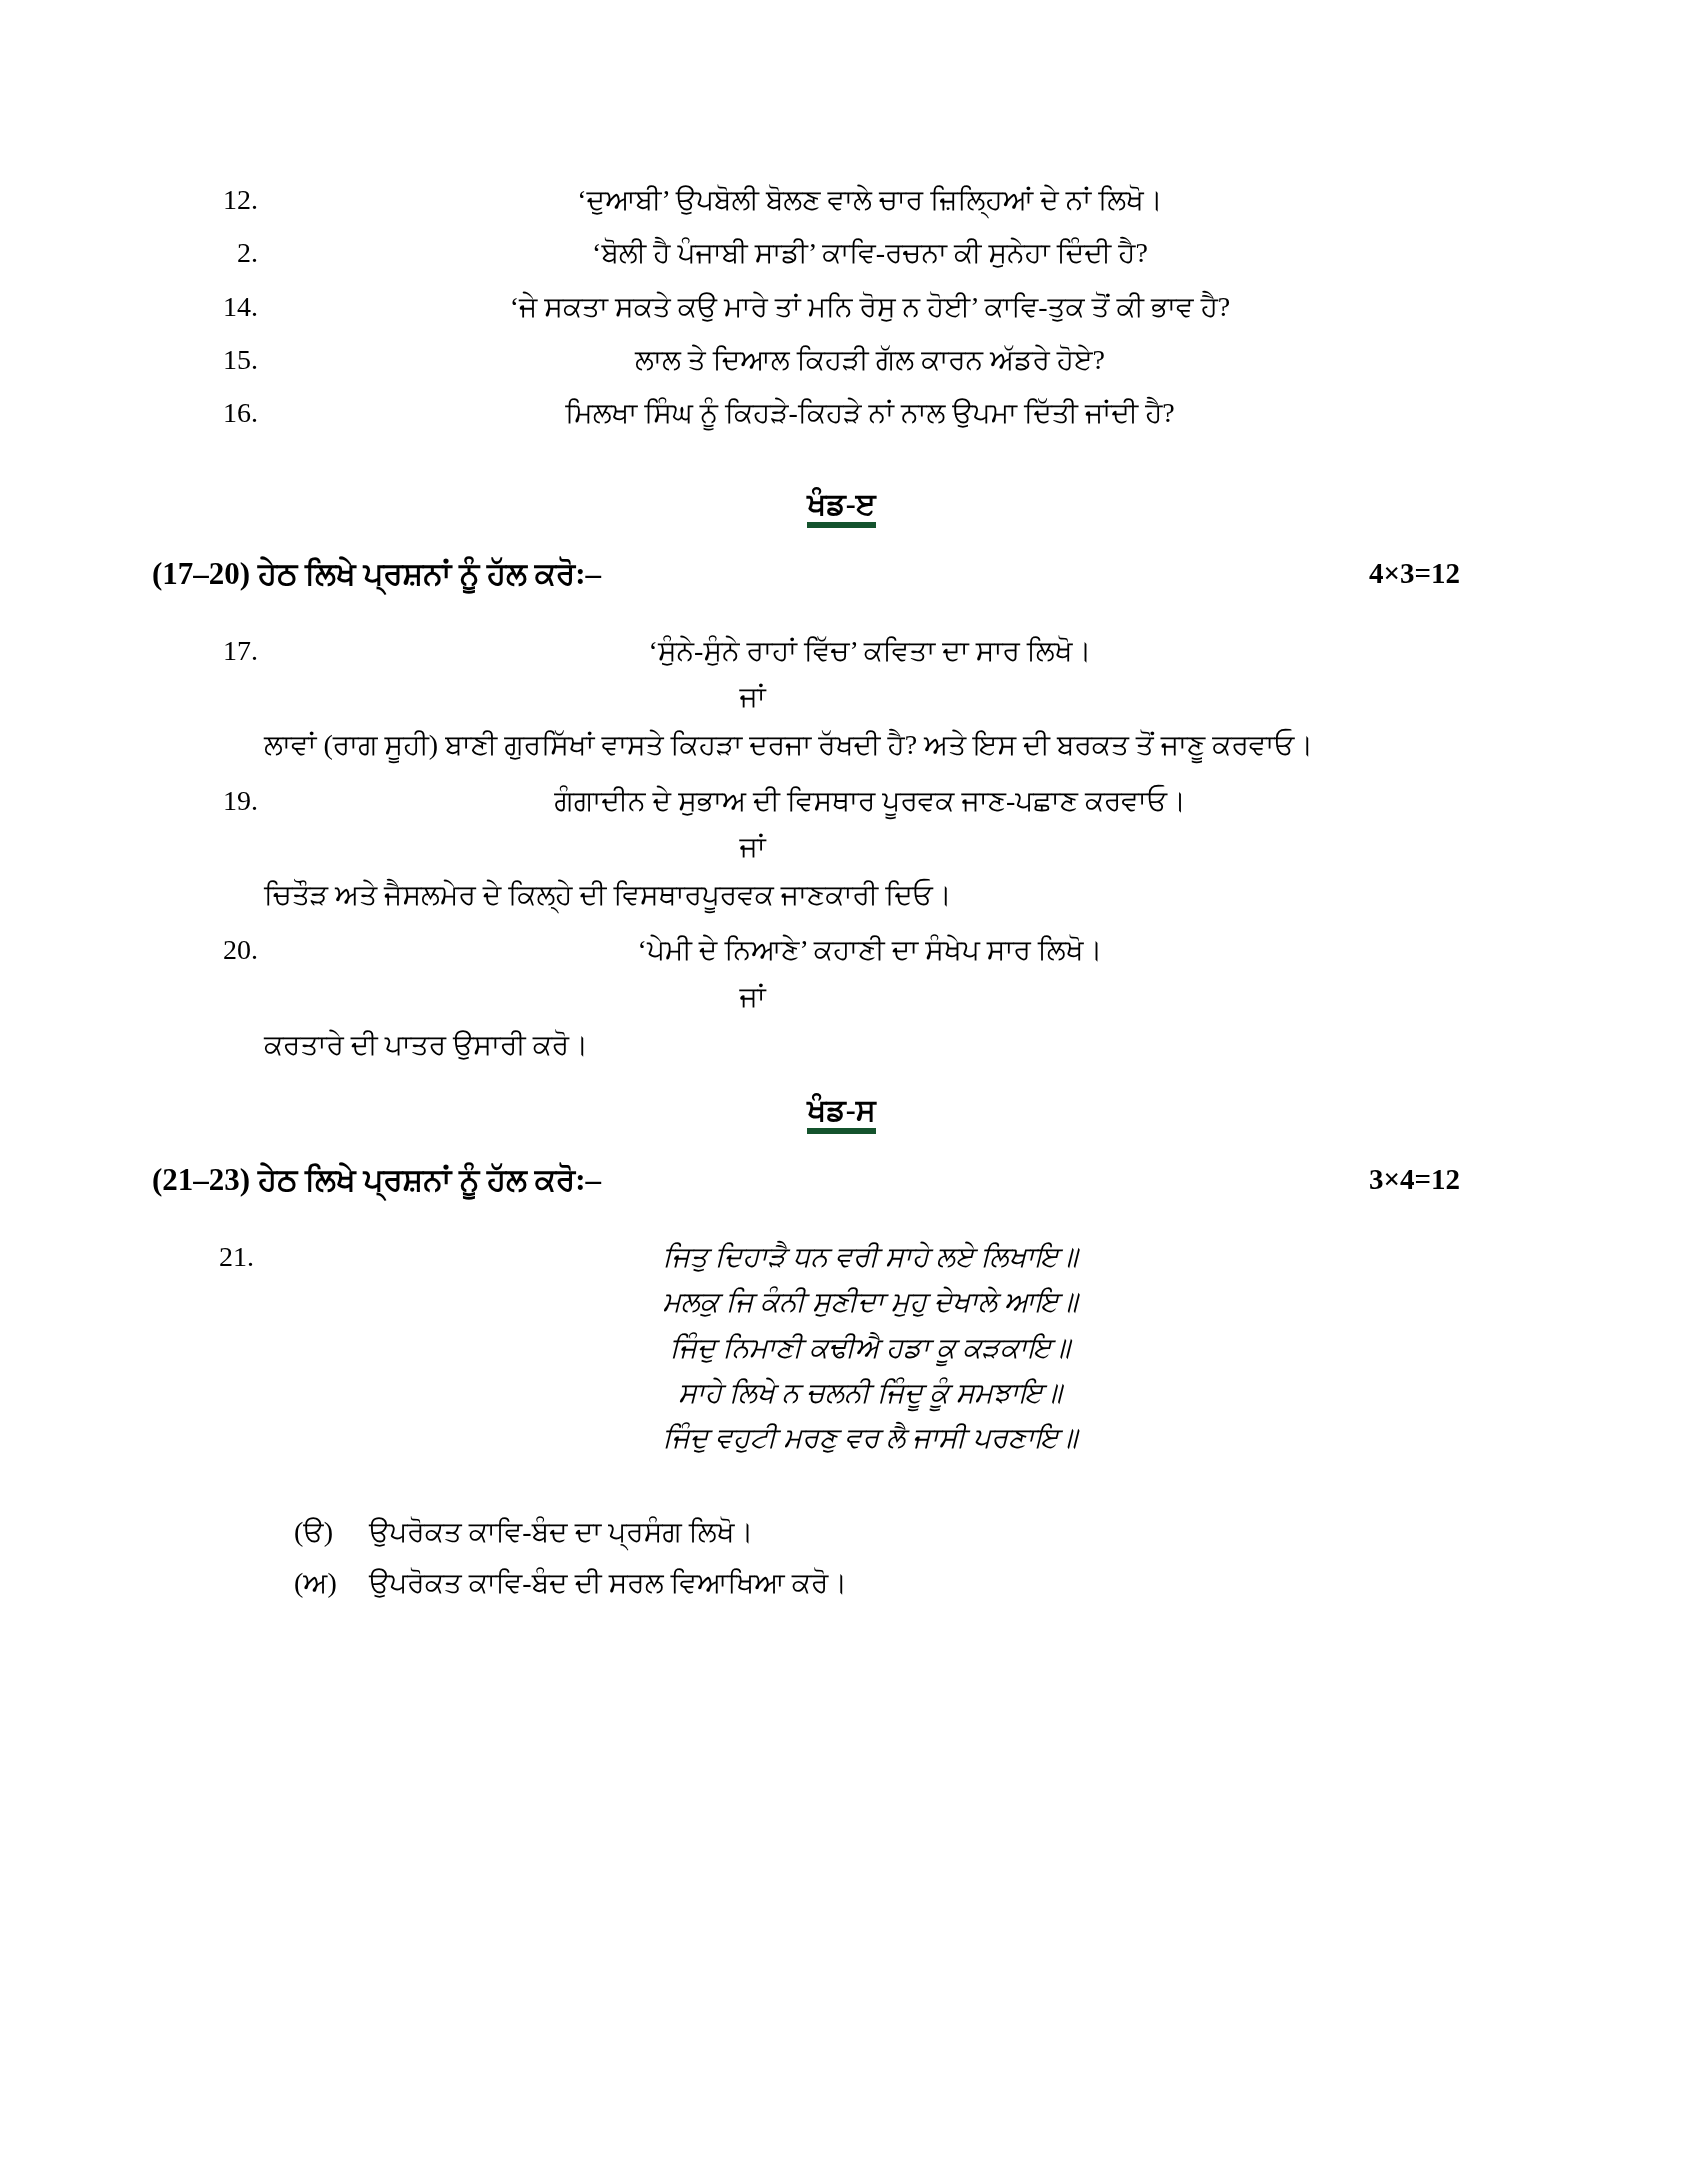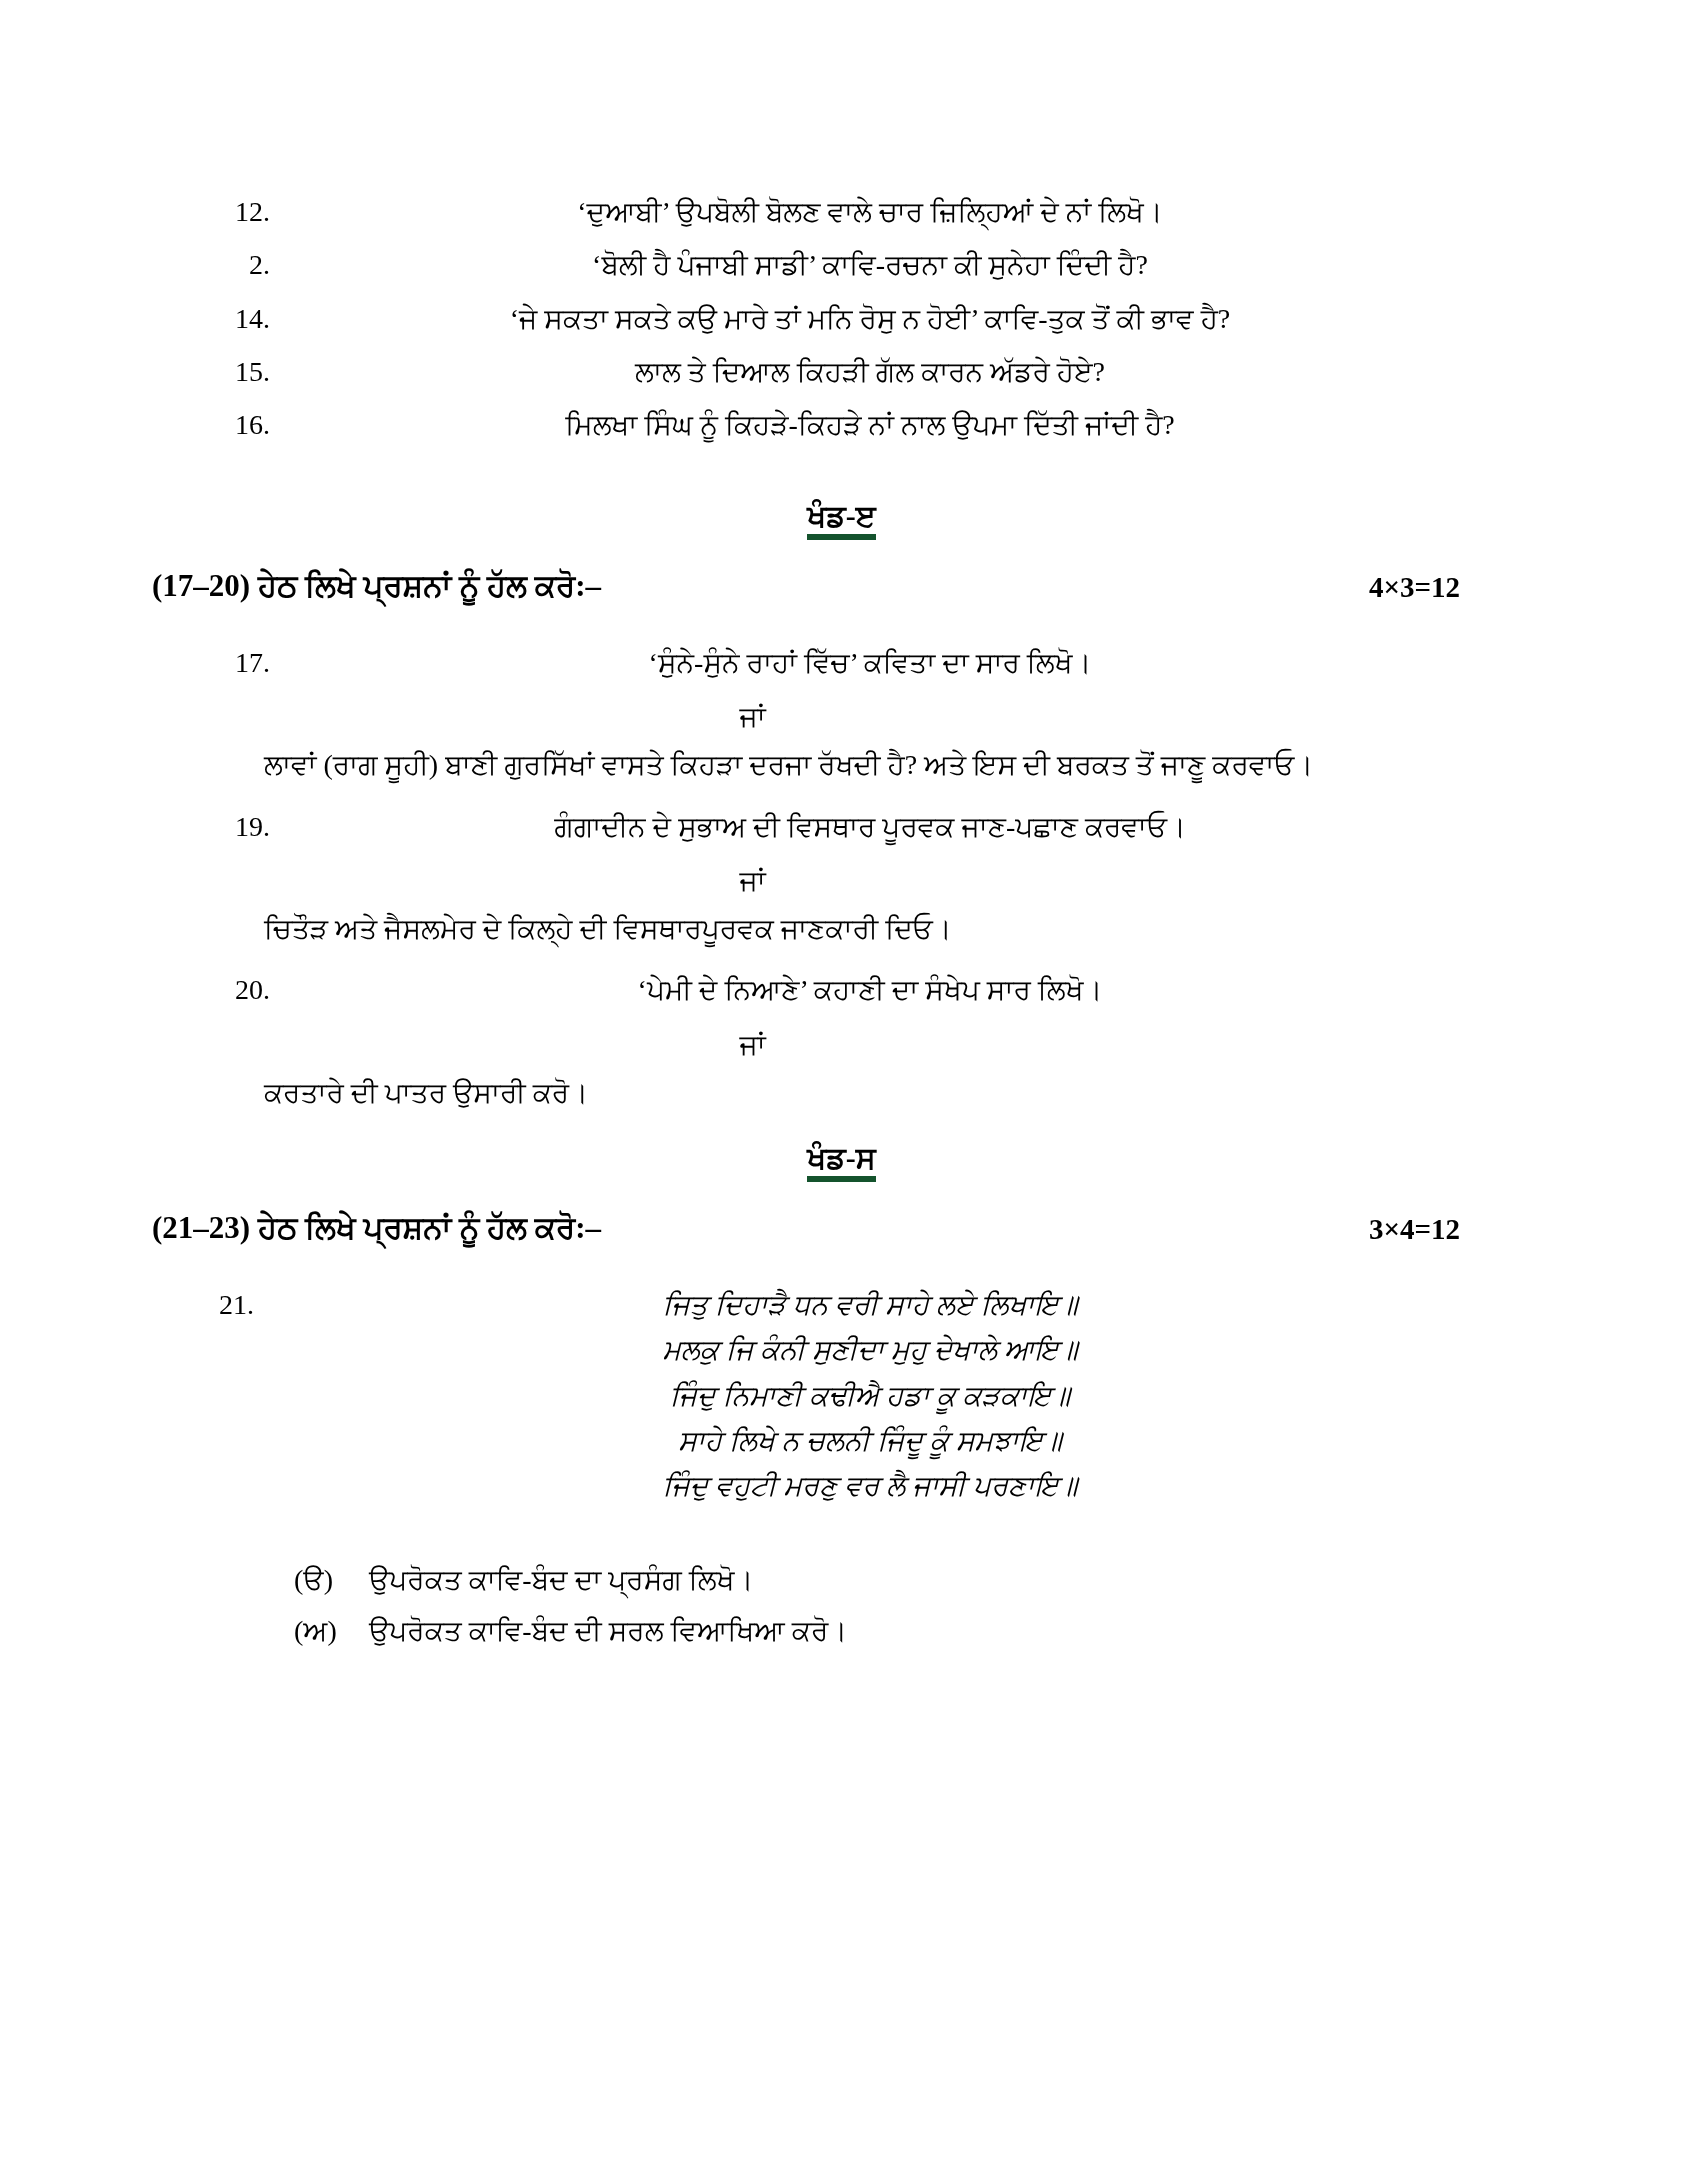--- a/index.html
+++ b/index.html
@@ -16,21 +16,21 @@
   .page {
     width: 1683px;
     min-height: 2178px;
     box-sizing: border-box;
     padding: 173px 203px 59px 203px;
     position: relative;
   }
 
   
   .q-list {
-    margin: 16px;
+    margin: 4px;
     padding: 0;
     list-style: none;
   }
   .q-item {
     display: flex;
     align-items: baseline;
     font-size: 28px;
     line-height: 1.62;
     margin-bottom: 8px;
   }
@@ -52,21 +52,21 @@
     font-size: 30px;
     margin: 51px 0 34px 0;
   }
   .section-head span {
     border-bottom: 6px solid #14532d;
     padding-bottom: 2px;
   }
 
   .instruction-row {
     display: flex;
-    align-items: flex-end;
+    align-items: center;
     justify-content: space-between;
     font-weight: bold;
     font-size: 31px;
     margin: 0 0 36px 0;
     gap: 20px;
   }
   .instruction-left {
     margin-left: -51px;
   }
   .instruction-marks {

